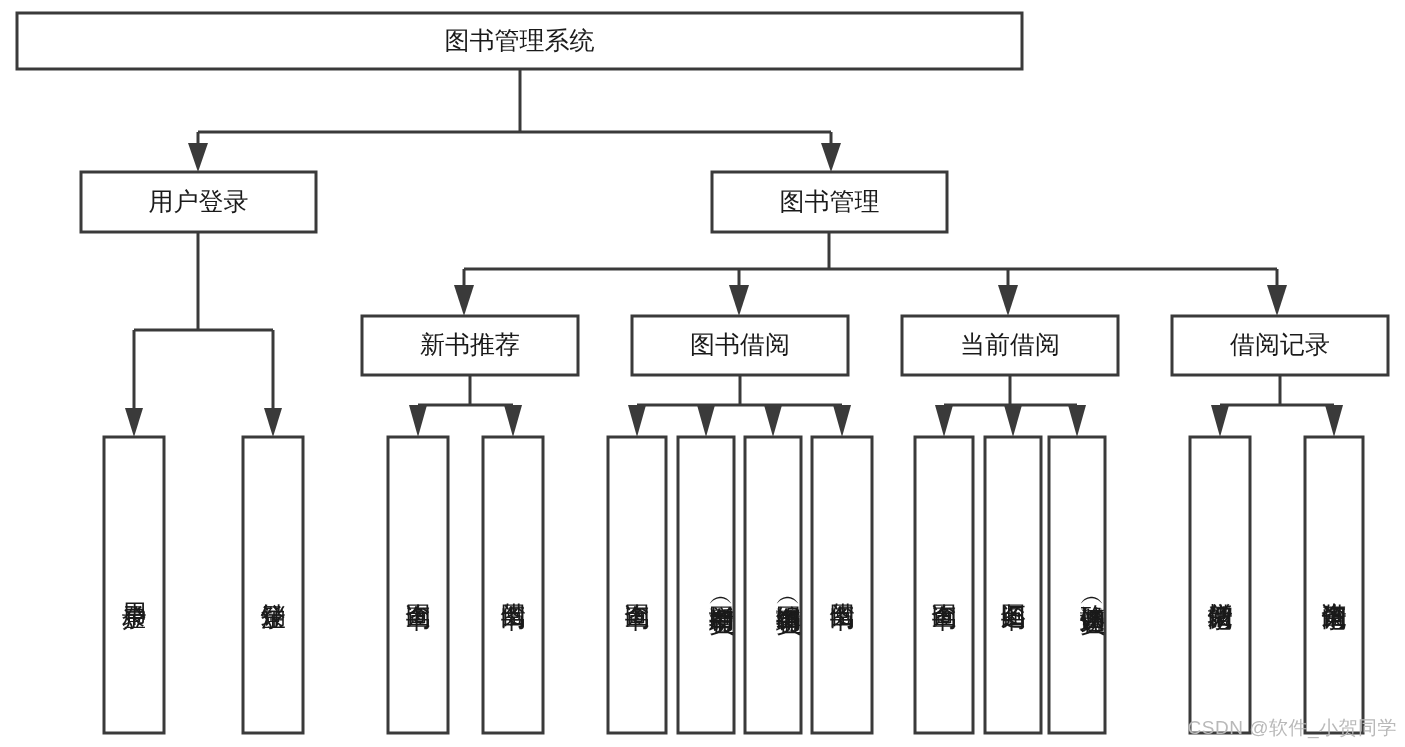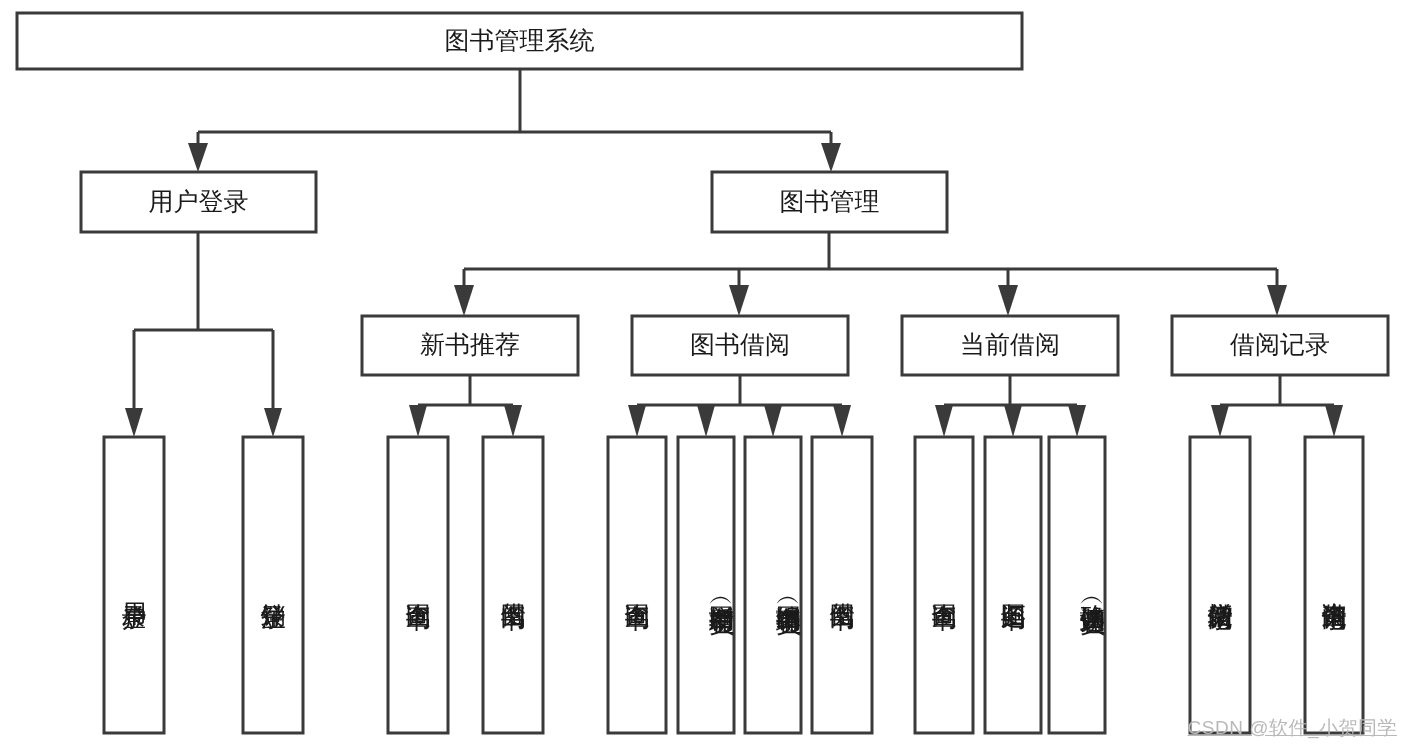--- a/index.html
+++ b/index.html
@@ -66,21 +66,20 @@
   }
   .watermark {
     position: absolute;
     right: 8px;
     bottom: 6px;
     font-family: "Liberation Sans", "DejaVu Sans", sans-serif;
     font-size: 19px;
     color: #b9b9b9;
     letter-spacing: 0.5px;
     white-space: nowrap;
-    text-decoration: underline;
   }
 </style>
 </head>
 <body>
 
 <div id="diagram-root">
 
   <svg class="diagram-canvas" viewBox="0 0 1405 747">
 
     <g>

